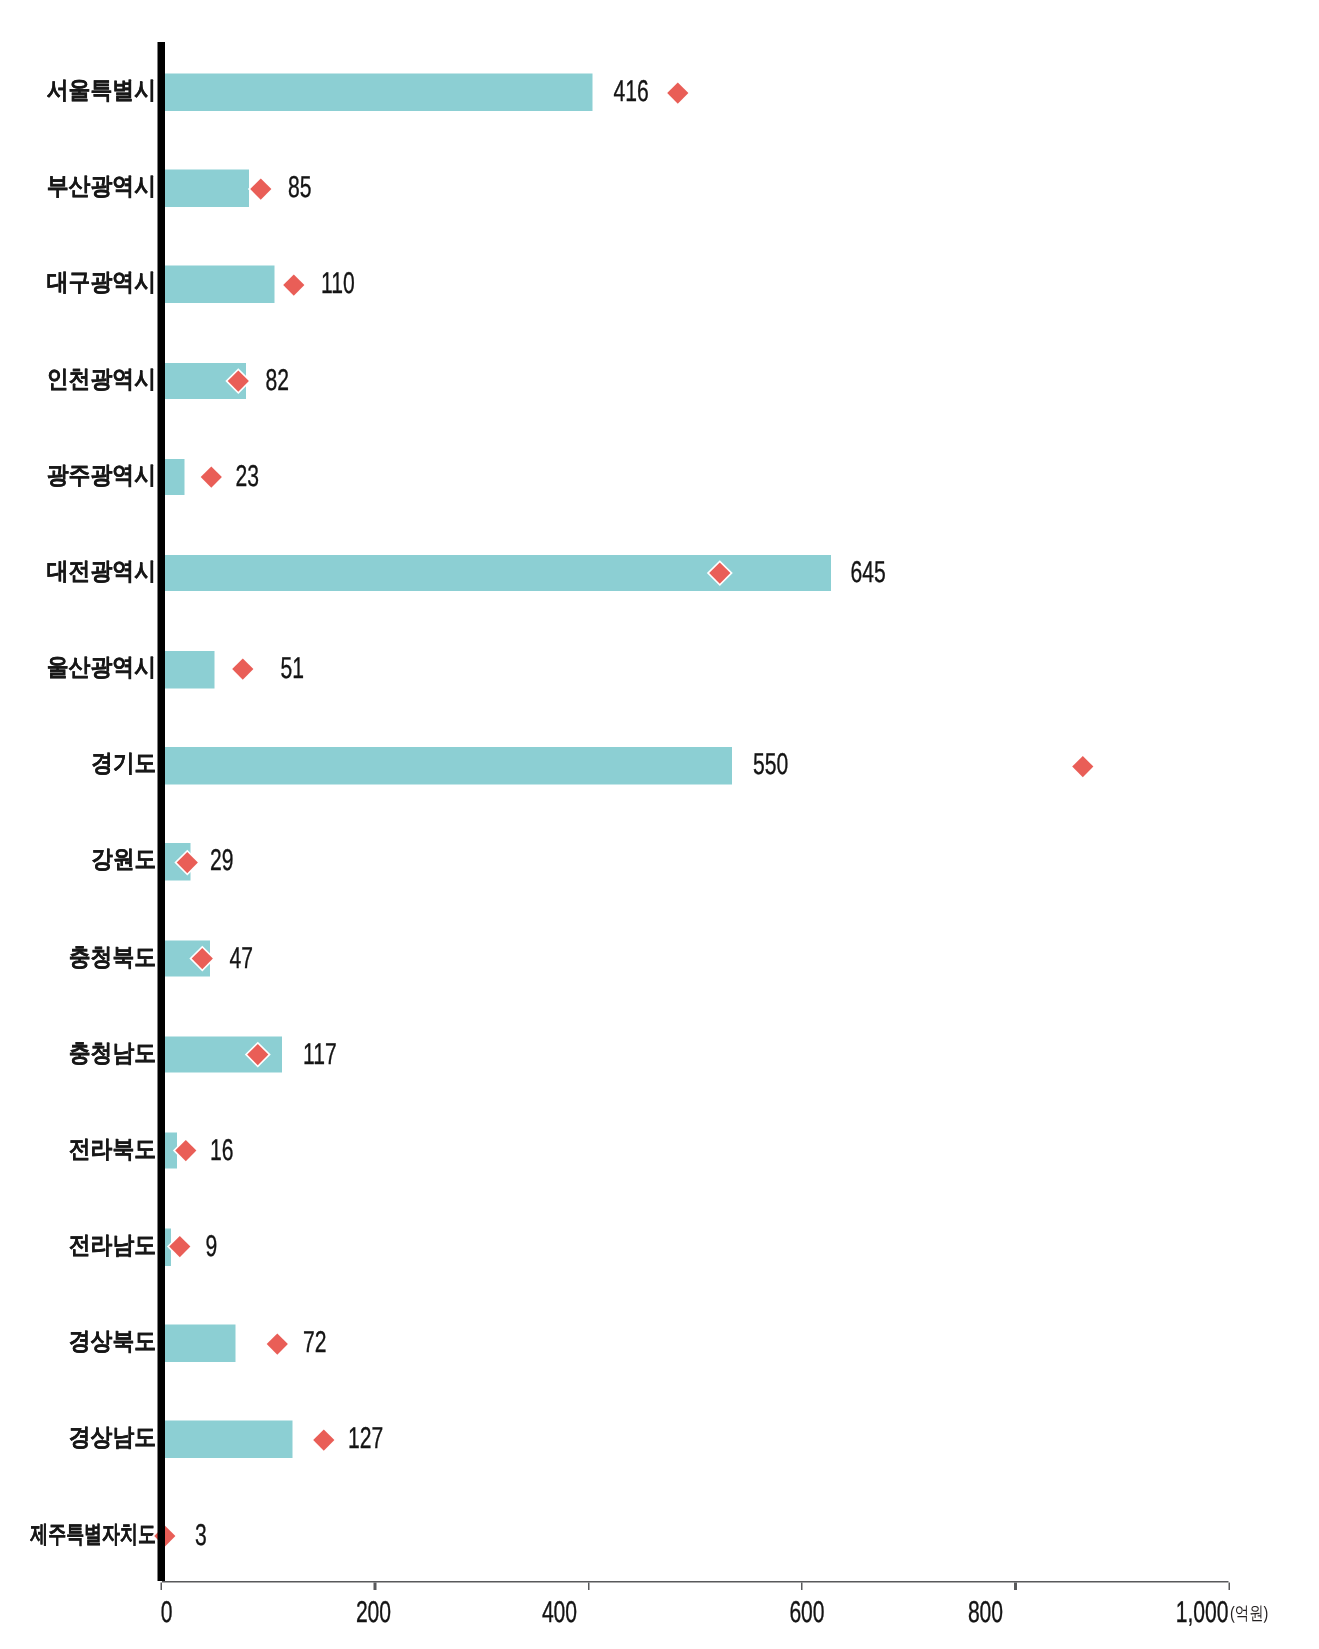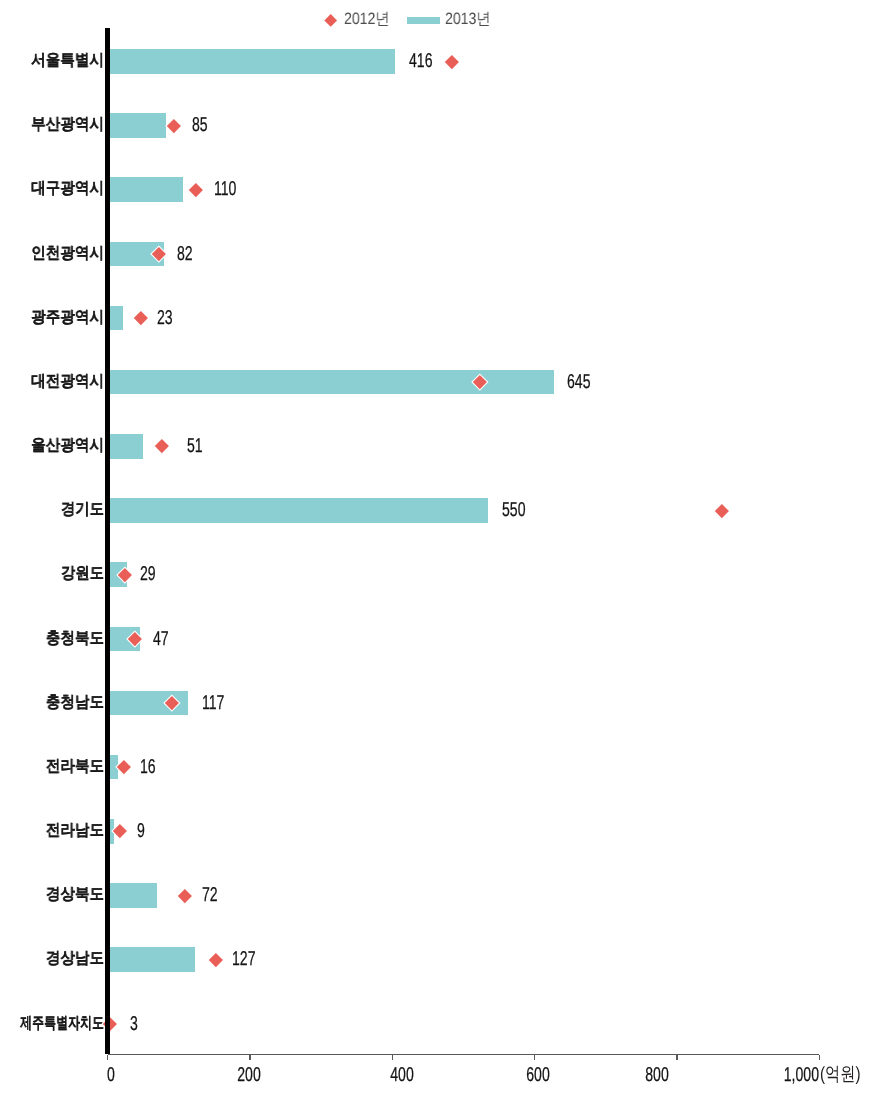--- a/index.html
+++ b/index.html
@@ -40,34 +40,28 @@
   
   #xaxis{position:absolute;left:107.7px;top:1053.6px;width:711.50px;height:1.6px;
       background:#58595b;}
   .tick{position:absolute;top:1054.6px;width:1.3px;height:5.6px;background:#58595b;margin-left:-0.65px;}
   .ticklabel{position:absolute;top:1066.5px;height:17px;line-height:17px;white-space:nowrap;}
   .ticklabel span{display:inline-block;font-size:20px;color:#141414;
       -webkit-text-stroke:0.25px #141414;
       transform:translateX(-50%) scaleX(0.704);transform-origin:center center;}
   .ticklabel.right span{transform:translateX(-100%) scaleX(0.704);transform-origin:right center;}
   #unit{position:absolute;left:820.2px;top:1065.5px;height:18px;line-height:18px;
-      font-size:19px;color:#231f20;white-space:nowrap;}
+      font-size:12px;color:#231f20;white-space:nowrap;}
   #unit span{display:inline-block;transform:scaleX(0.80);transform-origin:left center;}
 </style>
 </head>
 <body>
 
 <div id="root">
 
-  <div id="legend">
-    <div class="lg-dia"></div>
-    <div class="lg-txt" id="lg-txt-2012">2012년</div>
-    <div class="lg-bar"></div>
-    <div class="lg-txt" id="lg-txt-2013">2013년</div>
-  </div>
 
   <div id="plot">
     <div class="row" style="top:49.10px">
       <div class="cat-wrap" style="transform:scaleX(0.9103)"><span class="cat-label">서울특별시</span></div>
       <div class="bar" style="width:287.74px"></div>
       <div class="dia" style="left:446.54px"></div>
       <div class="vlabel" style="left:408.94px"><span>416</span></div>
     </div>
     <div class="row" style="top:113.26px">
       <div class="cat-wrap" style="transform:scaleX(0.9103)"><span class="cat-label">부산광역시</span></div>
@@ -163,21 +157,21 @@
 
   <div id="yaxis"></div>
 
   <div id="xaxis"></div>
   <div id="xticks">
       <div class="tick" style="left:107.70px"></div>
       <div class="ticklabel" style="left:111.10px"><span>0</span></div>
       <div class="tick" style="left:250.00px"></div>
       <div class="ticklabel" style="left:248.70px"><span>200</span></div>
       <div class="tick" style="left:392.30px"></div>
-      <div class="ticklabel" style="left:402px"><span>400</span></div>
+      <div class="ticklabel" style="left:373px"><span>400</span></div>
       <div class="tick" style="left:534.60px"></div>
       <div class="ticklabel" style="left:537.50px"><span>600</span></div>
       <div class="tick" style="left:676.90px"></div>
       <div class="ticklabel" style="left:657px"><span>800</span></div>
       <div class="tick" style="left:819.20px"></div>
       <div class="ticklabel right" style="left:819.20px"><span>1,000</span></div>
   </div>
   <div id="unit"><span>(억원)</span></div>
 
 </div>

